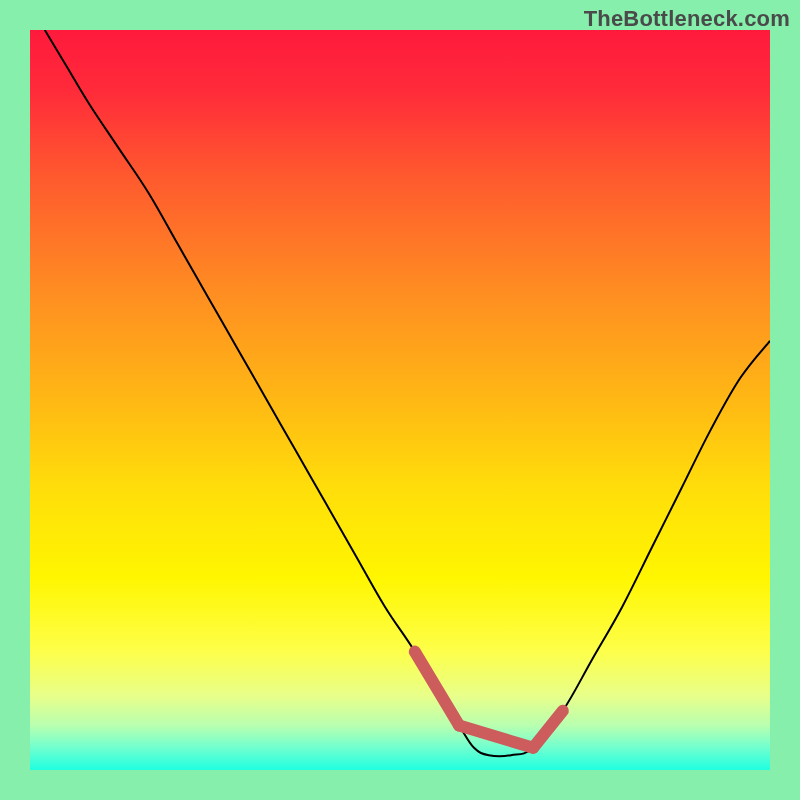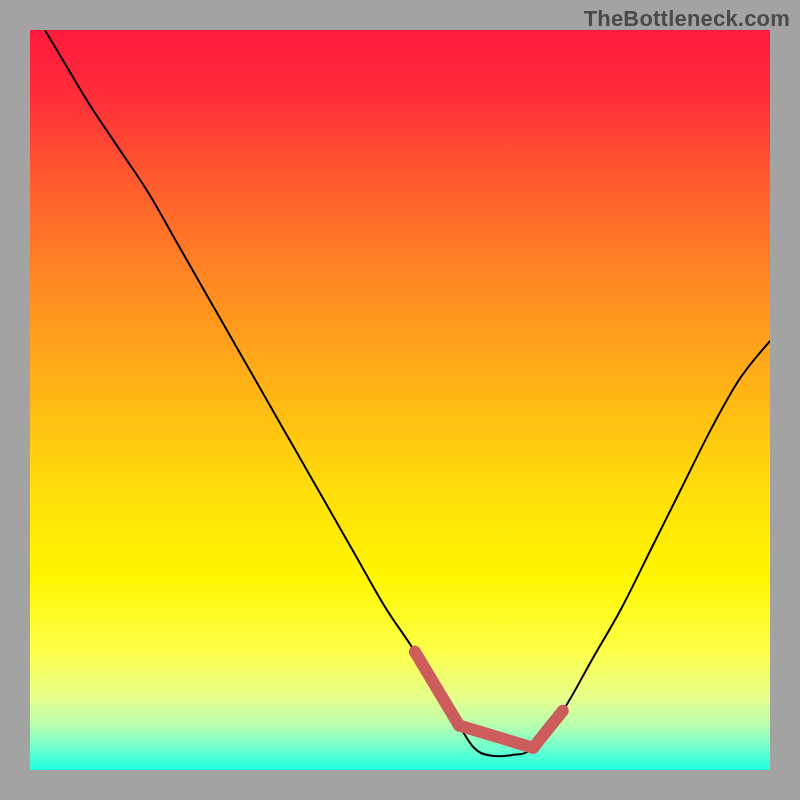--- a/index.html
+++ b/index.html
@@ -8,21 +8,21 @@
     width: 800px;
     height: 800px;
     background: #000;
     font-family: Arial, Helvetica, sans-serif;
     overflow: hidden;
   }
   .frame {
     position: relative;
     width: 800px;
     height: 800px;
-    background: #a3a3a3;
+    background: #86efac;
   }
   .plot {
     position: absolute;
     left: 30px;
     top: 30px;
     width: 740px;
     height: 740px;
   }
   .watermark {
     position: absolute;

